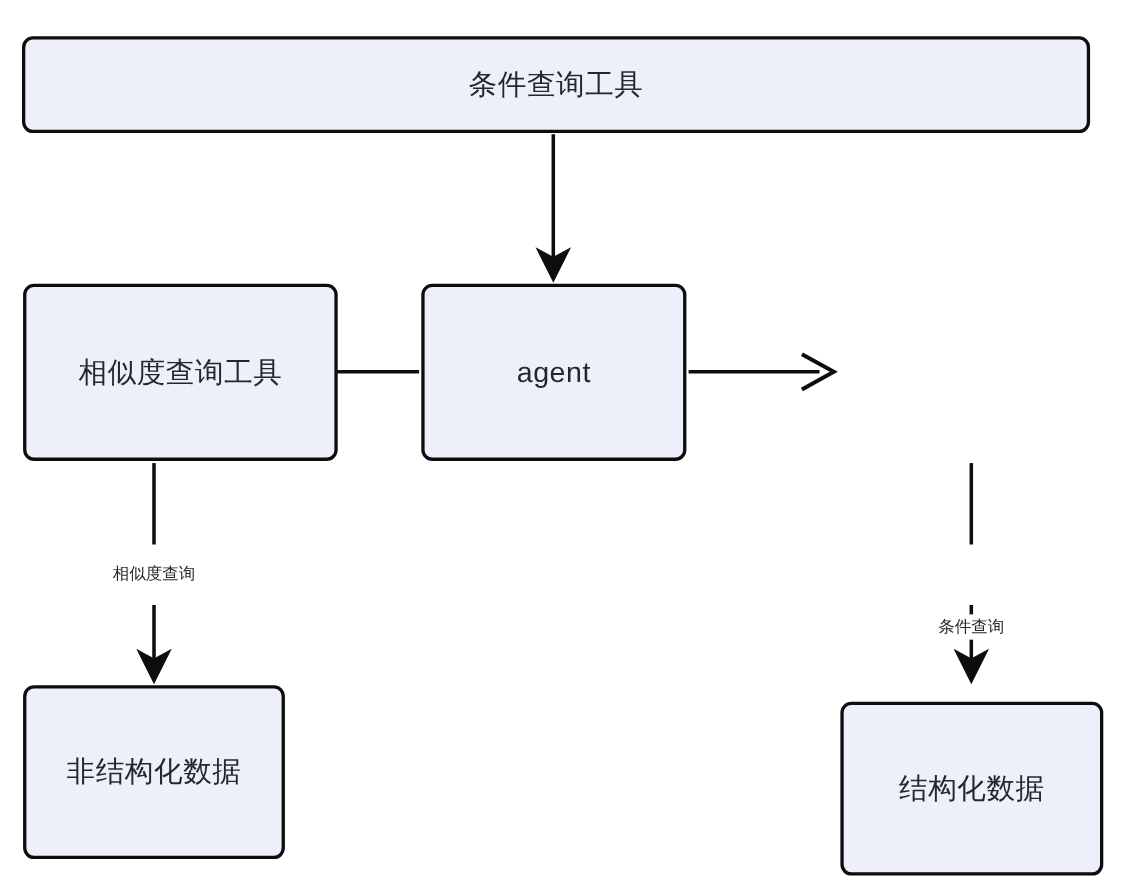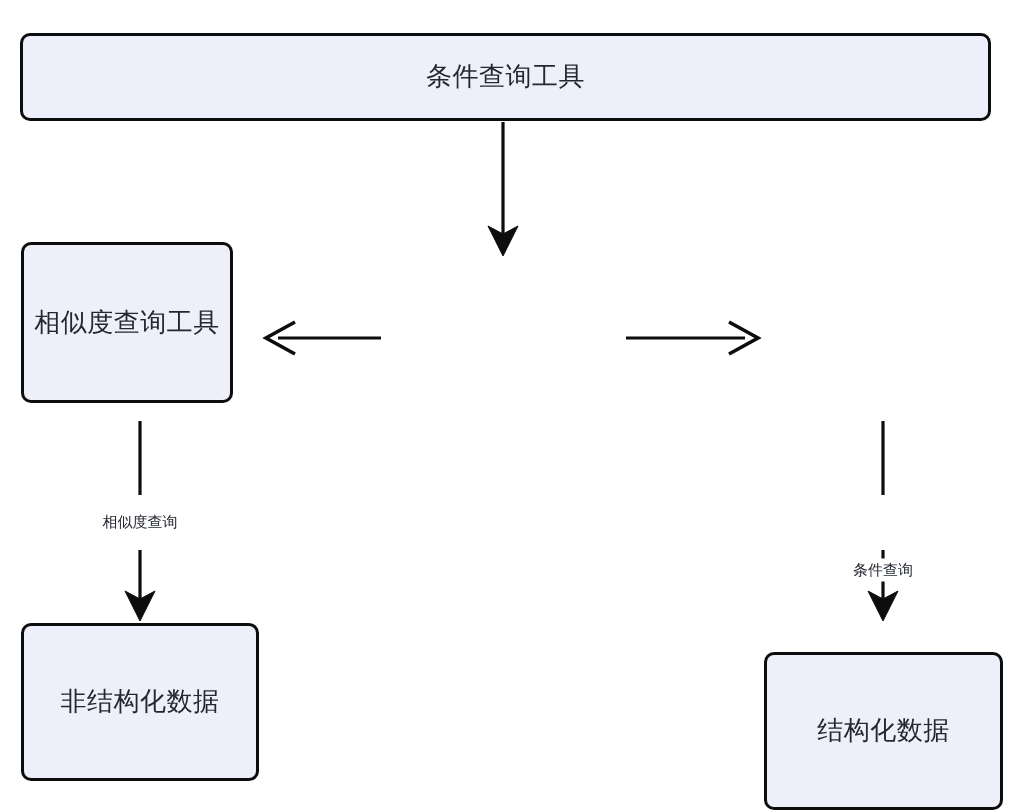--- a/index.html
+++ b/index.html
@@ -33,24 +33,24 @@
     white-space: nowrap;
     letter-spacing: 0.5px;
   }
   .node-label {
     display: block;
     text-align: center;
   }
   
   #node-entry      { left: 20px;  top: 33px;  width: 971px; height: 88px; }
   #node-agent      { left: 383px; top: 258px; width: 241px; height: 161px; }
-  #node-sim-tool   { left: 21px;  top: 242px; width: 212px; height: 161px; }
+  #node-sim-tool   { left: 21px;  top: 258px; width: 286px; height: 161px; }
   #node-cond-tool  { left: 764px; top: 258px; width: 239px; height: 161px; }
   #node-unstruct   { left: 21px;  top: 623px; width: 238px; height: 158px; }
-  #node-struct     { left: 764px; top: 652px; width: 239px; height: 158px; }
+  #node-struct     { left: 764px; top: 638px; width: 239px; height: 158px; }
 
   #node-sim-tool .node-label,
   #node-cond-tool .node-label {
     font-size: 26px;
   }
 
   .edge-svg {
     position: absolute;
     left: 0;
     top: 0;
@@ -120,20 +120,23 @@
       <line class="edge-line" x1="883" y1="421" x2="883" y2="495"></line>
       <line class="edge-line" x1="883" y1="550" x2="883" y2="605"></line>
       <path class="edge-head-filled" d="M 883 621 L 868 591 L 883 599 L 898 591 Z"></path>
     </g>
   </svg>
 
   <div class="node" id="node-entry">
     <span class="node-label">条件查询工具</span>
   </div>
 
+  <div class="node" id="node-agent">
+    <span class="node-label">agent</span>
+  </div>
 
   <div class="node" id="node-sim-tool">
     <span class="node-label">相似度查询工具</span>
   </div>
 
 
   <div class="node" id="node-unstruct">
     <span class="node-label">非结构化数据</span>
   </div>
 

